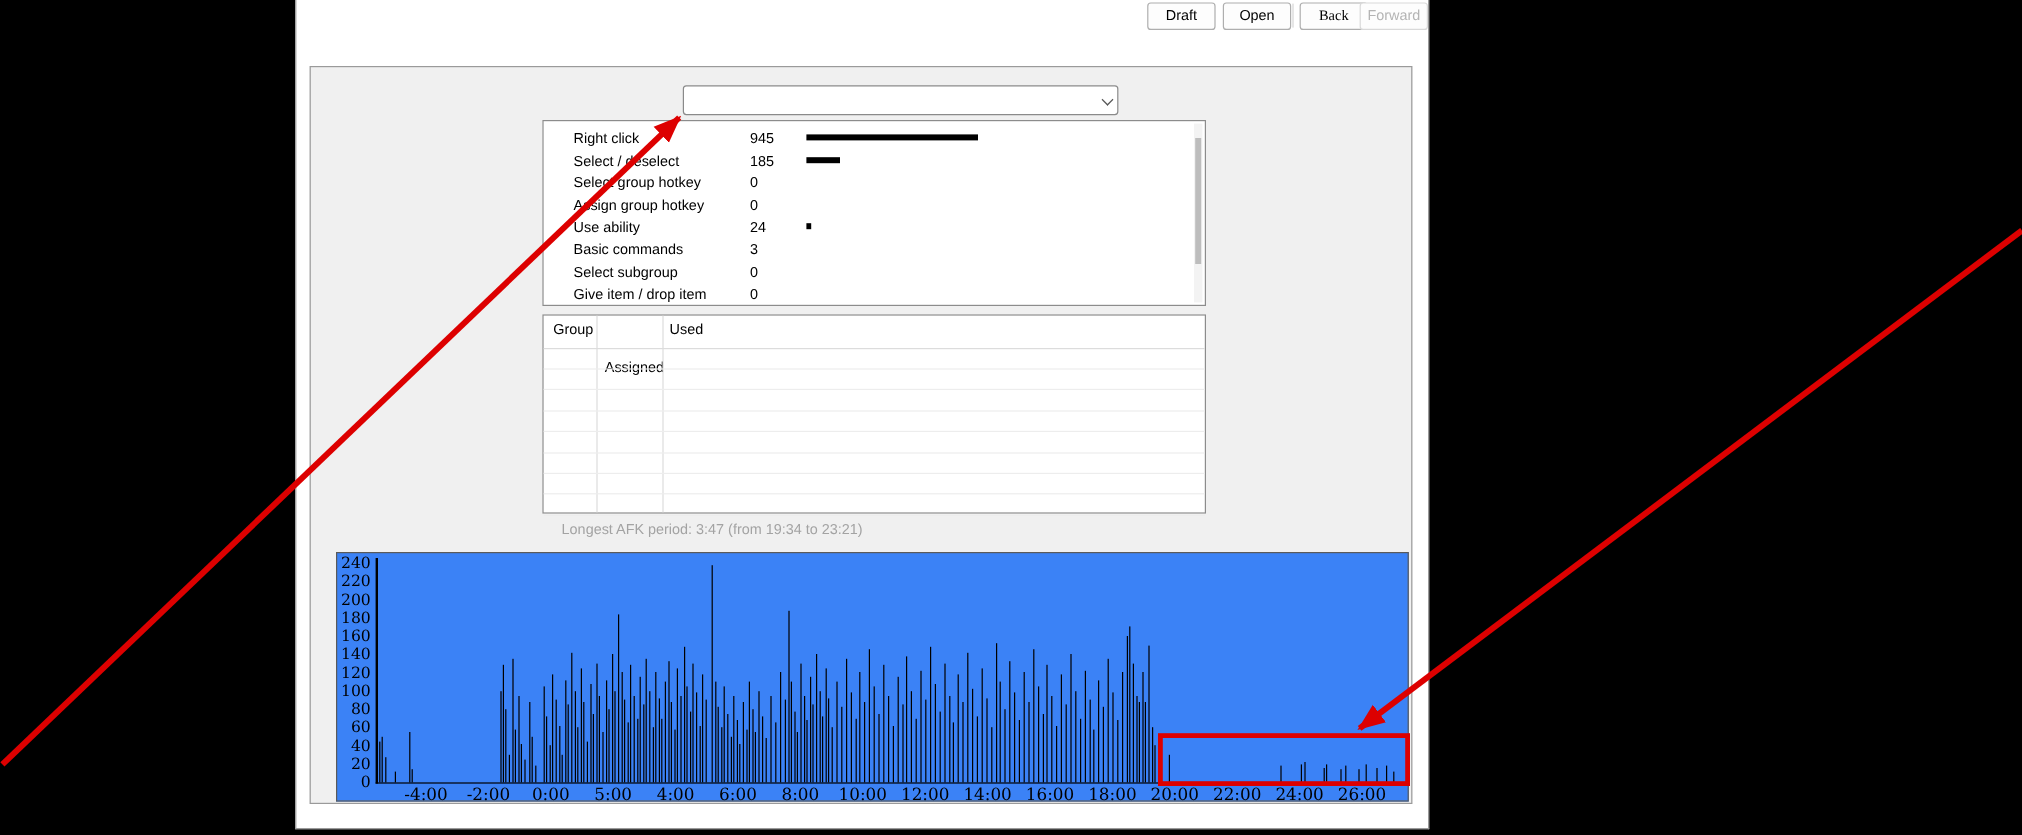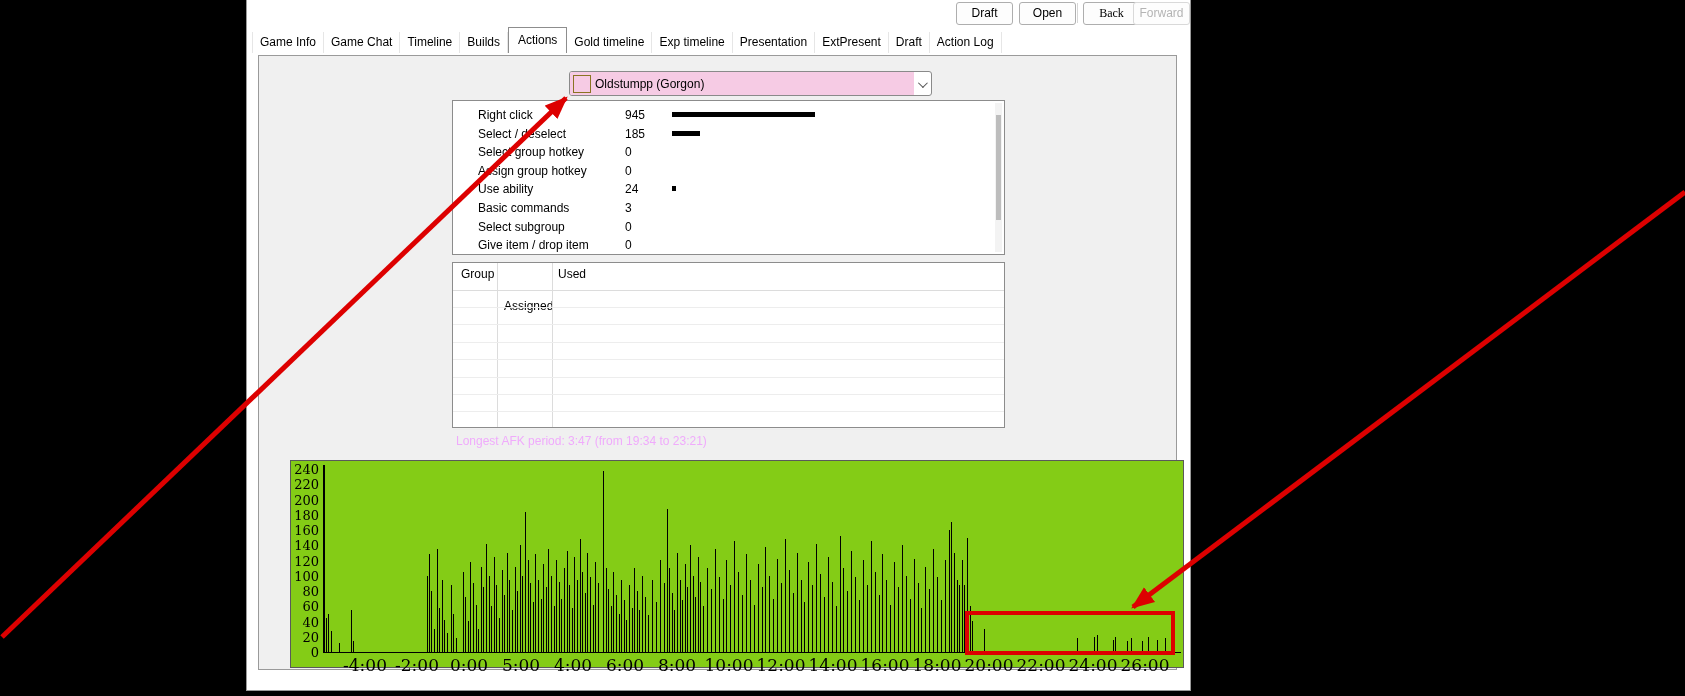--- a/index.html
+++ b/index.html
@@ -64,31 +64,31 @@
 
   
   #groups-table{position:absolute; left:452px; top:262px; width:553px; height:166px;
     background:#fff; border:1px solid #8c8c8c;}
   .gh{position:absolute; top:4px; font-size:12px; color:#000;}
   .gvline{position:absolute; top:0; width:1px; background:#dcdcdc;}
   .ghline{position:absolute; left:0; width:100%; height:1px; background:#ededed;}
   #ghdr-line{position:absolute; left:0; top:27px; width:100%; height:1px; background:#dcdcdc;}
 
   
-  #afk-note{position:absolute; left:456px; top:434px; font-size:12px; color:#f0abfc;}
-
-  
-  #chart-box{position:absolute; left:290px; top:460px; width:894px; height:208px;
-    background:#84cc16; border:1px solid #5a5a5a;}
+  #afk-note{position:absolute; left:468px; top:434px; font-size:12px; color:#a3a3a3;}
+
+  
+  #chart-box{position:absolute; left:280px; top:460px; width:894px; height:208px;
+    background:#3b82f6; border:1px solid #5a5a5a;}
   #y-axis{position:absolute; left:32px; top:4px; width:2px; height:188px; background:#000;}
   #x-axis{position:absolute; left:32px; top:191px; width:858px; height:1px; background:#000;}
   .ytick{position:absolute; width:28px; text-align:right; font-family:"DejaVu Serif",serif;
     font-size:13px; color:#000; line-height:13px;}
   .xtick{position:absolute; top:194px; width:50px; text-align:center; font-family:"DejaVu Serif",serif;
-    font-size:17px; color:#000;}
+    font-size:14px; color:#000;}
   .cbar{position:absolute; width:1px; background:var(--bar);}
 
   
   #overlay{position:absolute; left:0; top:0; width:1685px; height:696px; z-index:50; pointer-events:none;}
   #overlay line{stroke:var(--annot); stroke-width:5;}
   #overlay rect{stroke:var(--annot); stroke-width:4; fill:none;}
   #arrowhead path{fill:var(--annot);}
 </style>
 </head>
 <body>
@@ -96,41 +96,24 @@
 <div id="canvas">
 
   <div id="window"></div>
 
   <div class="btn" style="left:956px;">Draft</div>
   <div class="btn" style="left:1019px;">Open</div>
   <div id="btn-sep"></div>
   <div class="btn" style="left:1083px;font-family:Liberation Serif, serif;">Back</div>
   <div class="btn disabled" style="left:1133px;">Forward</div>
 
-  <div id="tab-strip">
-      <div class="tab">Game Info</div>
-      <div class="tab">Game Chat</div>
-      <div class="tab">Timeline</div>
-      <div class="tab">Builds</div>
-      <div class="tab active">Actions</div>
-      <div class="tab">Gold timeline</div>
-      <div class="tab">Exp timeline</div>
-      <div class="tab">Presentation</div>
-      <div class="tab">ExtPresent</div>
-      <div class="tab">Draft</div>
-      <div class="tab">Action Log</div>
-    </div>
 
   <div id="content"></div>
 
   <div id="player-select">
-    <div id="player-fill">
-      <div id="race-icon"></div>
-      <span id="player-label">Oldstumpp (Gorgon)</span>
-    </div>
     <div id="chevron"></div>
   </div>
 
   <div id="stats-panel">
     <div id="stats-rows">
         <div class="srow" style="top: 5px;">
           <span class="lbl">Right click</span>
           <span class="val">945</span>
           <span class="hbar" style="width: 143px;"></span>
         </div>

